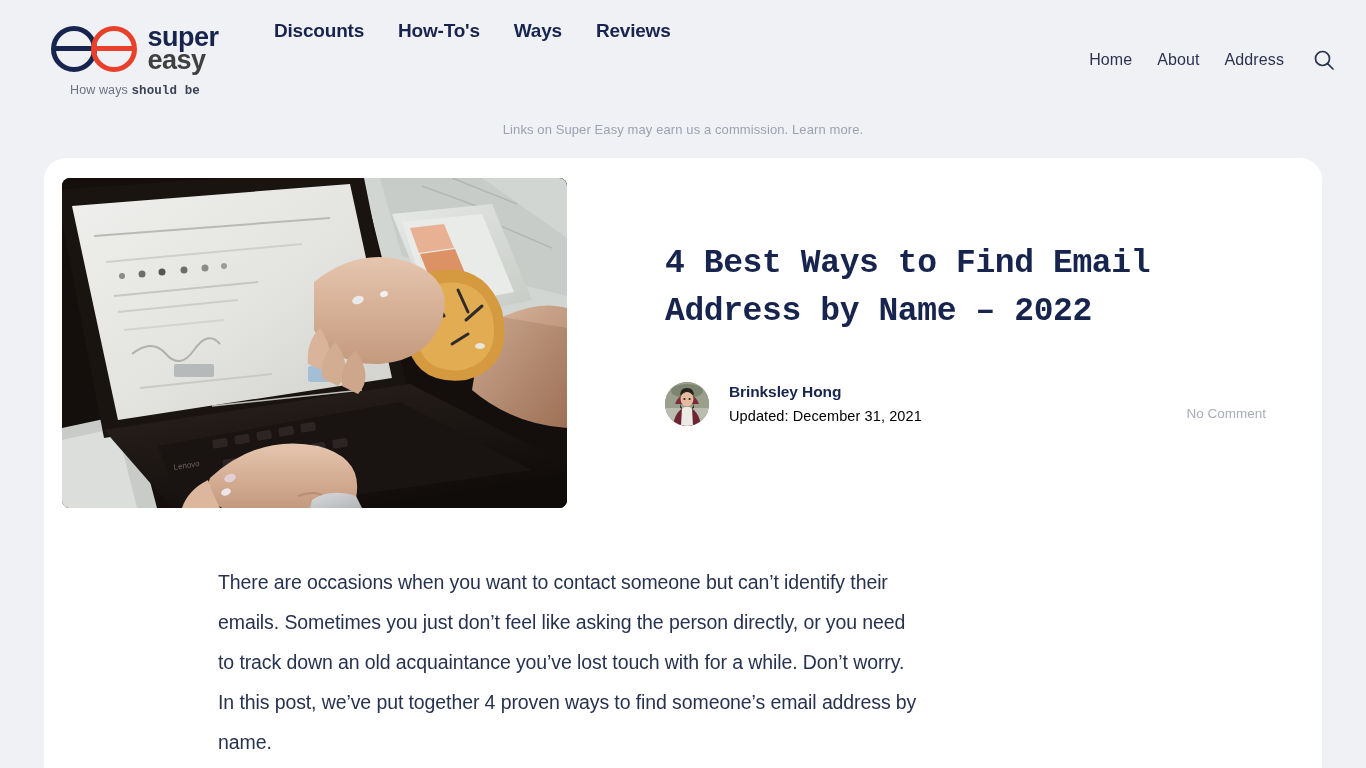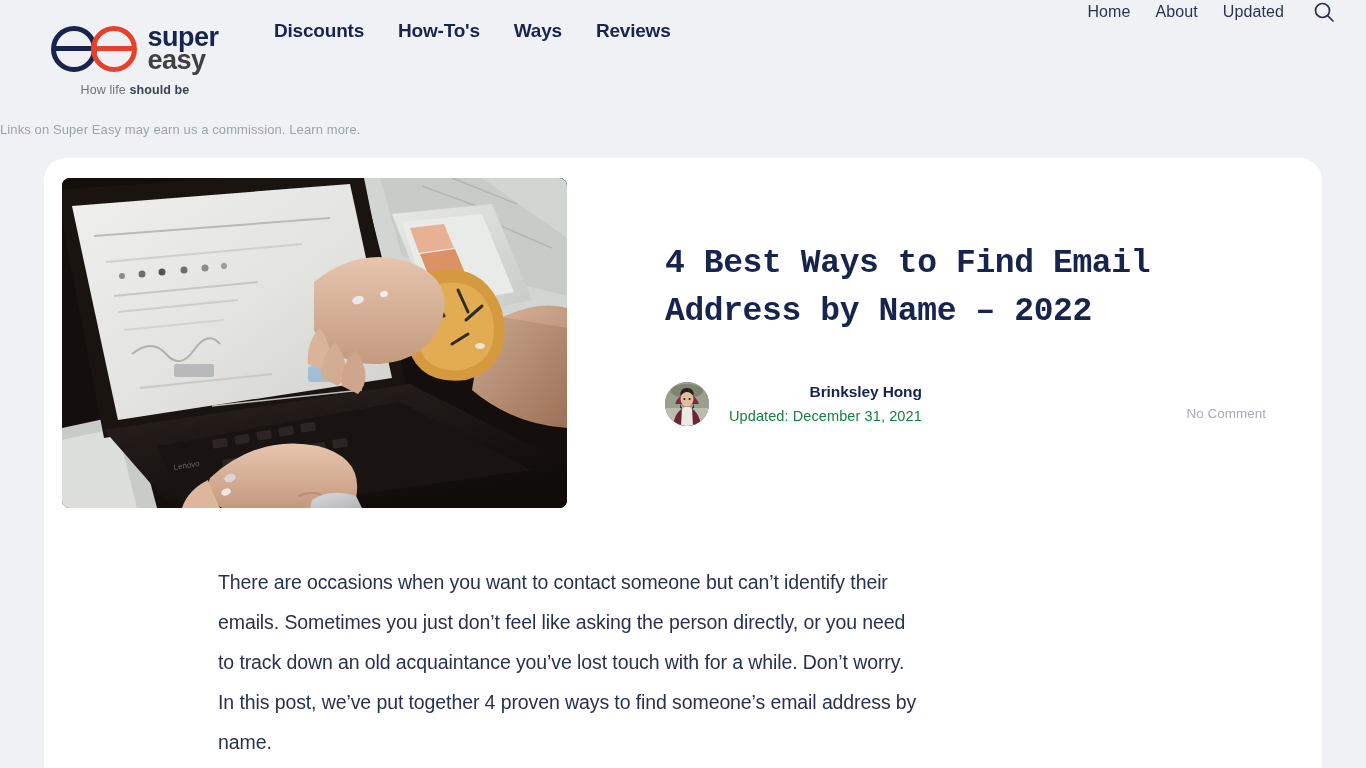--- a/index.html
+++ b/index.html
@@ -73,21 +73,21 @@
   }
   .wordmark .w-super { font-size: 27px; color: #17244d; display: block; }
   .wordmark .w-easy  { font-size: 27px; color: #404040; display: block; }
 
   .tagline {
     font-size: 12.5px;
     color: #6b7280;
     margin-top: 11px;
     letter-spacing: 0.1px;
   }
-  .tagline b { color: #3b4253; font-weight: bold; }
+  .tagline b { color: #3b4253; font-weight: bold; font-family: Liberation Mono, monospace; }
 
   .nav-main {
     display: flex;
     align-items: center;
     gap: 34px;
     margin-left: 44px;
     padding-top: 20px;
   }
   .nav-main a {
     font-size: 19px;
@@ -96,20 +96,21 @@
     text-decoration: none;
     letter-spacing: -0.2px;
     cursor: pointer;
   }
 
   .nav-right {
     margin-left: auto;
     display: flex;
     align-items: center;
     gap: 25px;
+    padding-top: 48px;
   }
   .nav-right a {
     font-size: 16px;
     color: #2b3category;
     color: #2b3350;
     text-decoration: none;
     letter-spacing: 0.1px;
     cursor: pointer;
   }
   .search-btn {
@@ -117,20 +118,21 @@
     border: none;
     cursor: pointer;
     display: flex;
     align-items: center;
     padding: 0;
     margin-left: 3px;
   }
 
   
   .disclaimer {
+    text-align: center;
     font-size: 13px;
     color: #9ca3b0;
     letter-spacing: 0.1px;
     padding-top: 8px;
   }
   .disclaimer a {
     color: #9ca3b0;
     text-decoration: none;
     cursor: pointer;
   }
@@ -191,25 +193,24 @@
     flex: none;
     background: #8a8f7e;
   }
   .byline-text { margin-left: 20px; }
   .author-name {
     font-size: 15.5px;
     font-weight: bold;
     color: #17244d;
     letter-spacing: -0.1px;
     cursor: pointer;
-    text-align: right;
   }
   .updated {
     font-size: 14.5px;
-    color: #15803d;
+    color: #000000;
     margin-top: 7px;
     letter-spacing: 0.1px;
   }
   .comment-count {
     position: absolute;
     right: -42px;
     top: 24px;
     font-size: 13.5px;
     color: #a7adba;
     cursor: pointer;
@@ -239,34 +240,34 @@
         <div class="logo-ring left"></div>
         <div class="logo-bar left"></div>
         <div class="logo-ring right"></div>
         <div class="logo-bar right"></div>
       </div>
       <div class="wordmark">
         <span class="w-super">super</span>
         <span class="w-easy">easy</span>
       </div>
     </div>
-    <div class="tagline"><span>How life </span><b>should be</b></div>
+    <div class="tagline"><span>How ways </span><b>should be</b></div>
   </div>
 
   <nav class="nav-main">
     <a href="#">Discounts</a>
     <a href="#">How-To's</a>
     <a href="#">Ways</a>
     <a href="#">Reviews</a>
   </nav>
 
   <nav class="nav-right">
     <a href="#">Home</a>
     <a href="#">About</a>
-    <a href="#">Updated</a>
+    <a href="#">Address</a>
     <button class="search-btn">
       <svg width="24" height="24" viewBox="0 0 24 24" fill="none">
         <circle cx="10.5" cy="10.5" r="7" stroke="#27324f" stroke-width="1.7"></circle>
         <line x1="15.6" y1="15.6" x2="21" y2="21" stroke="#27324f" stroke-width="1.7" stroke-linecap="round"></line>
       </svg>
     </button>
   </nav>
 </header>
 
 <div class="disclaimer"><span>Links on Super Easy may earn us a commission. </span><a href="#">Learn more.</a></div>

